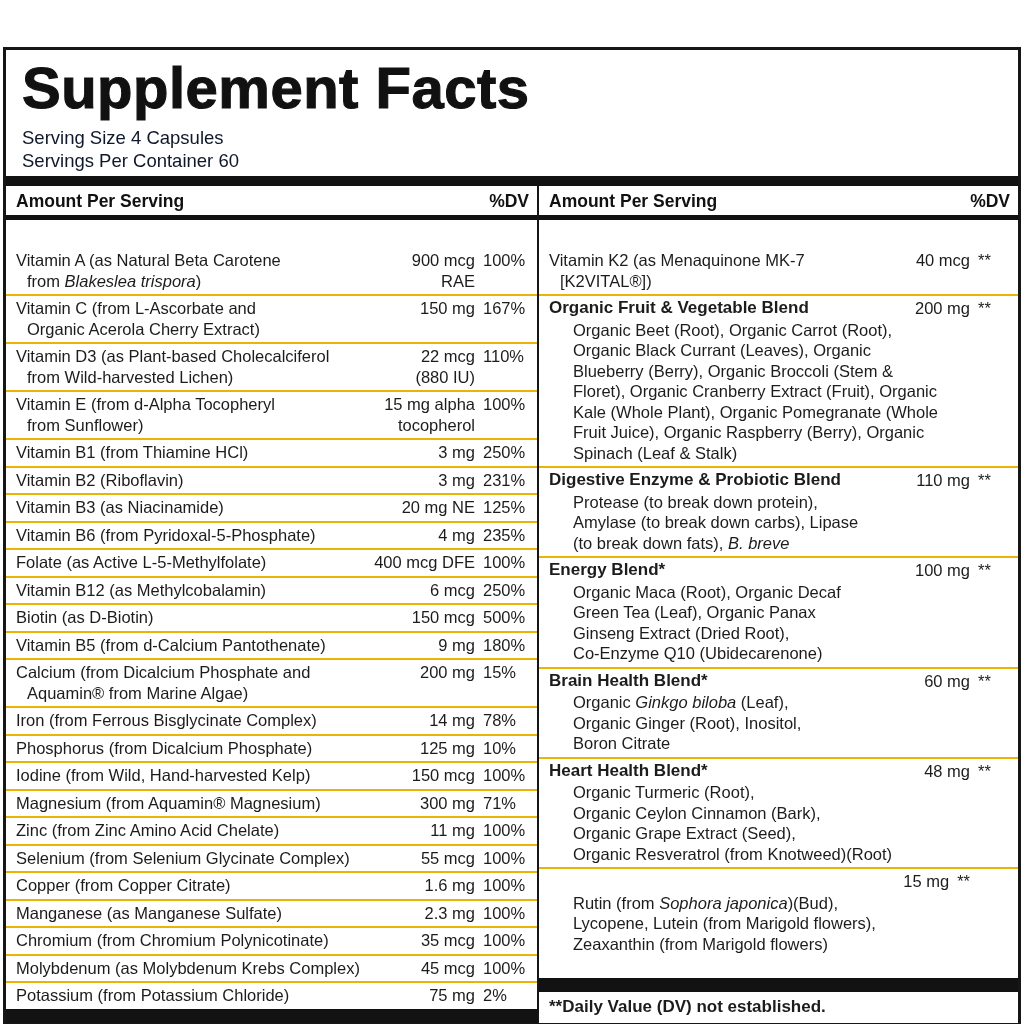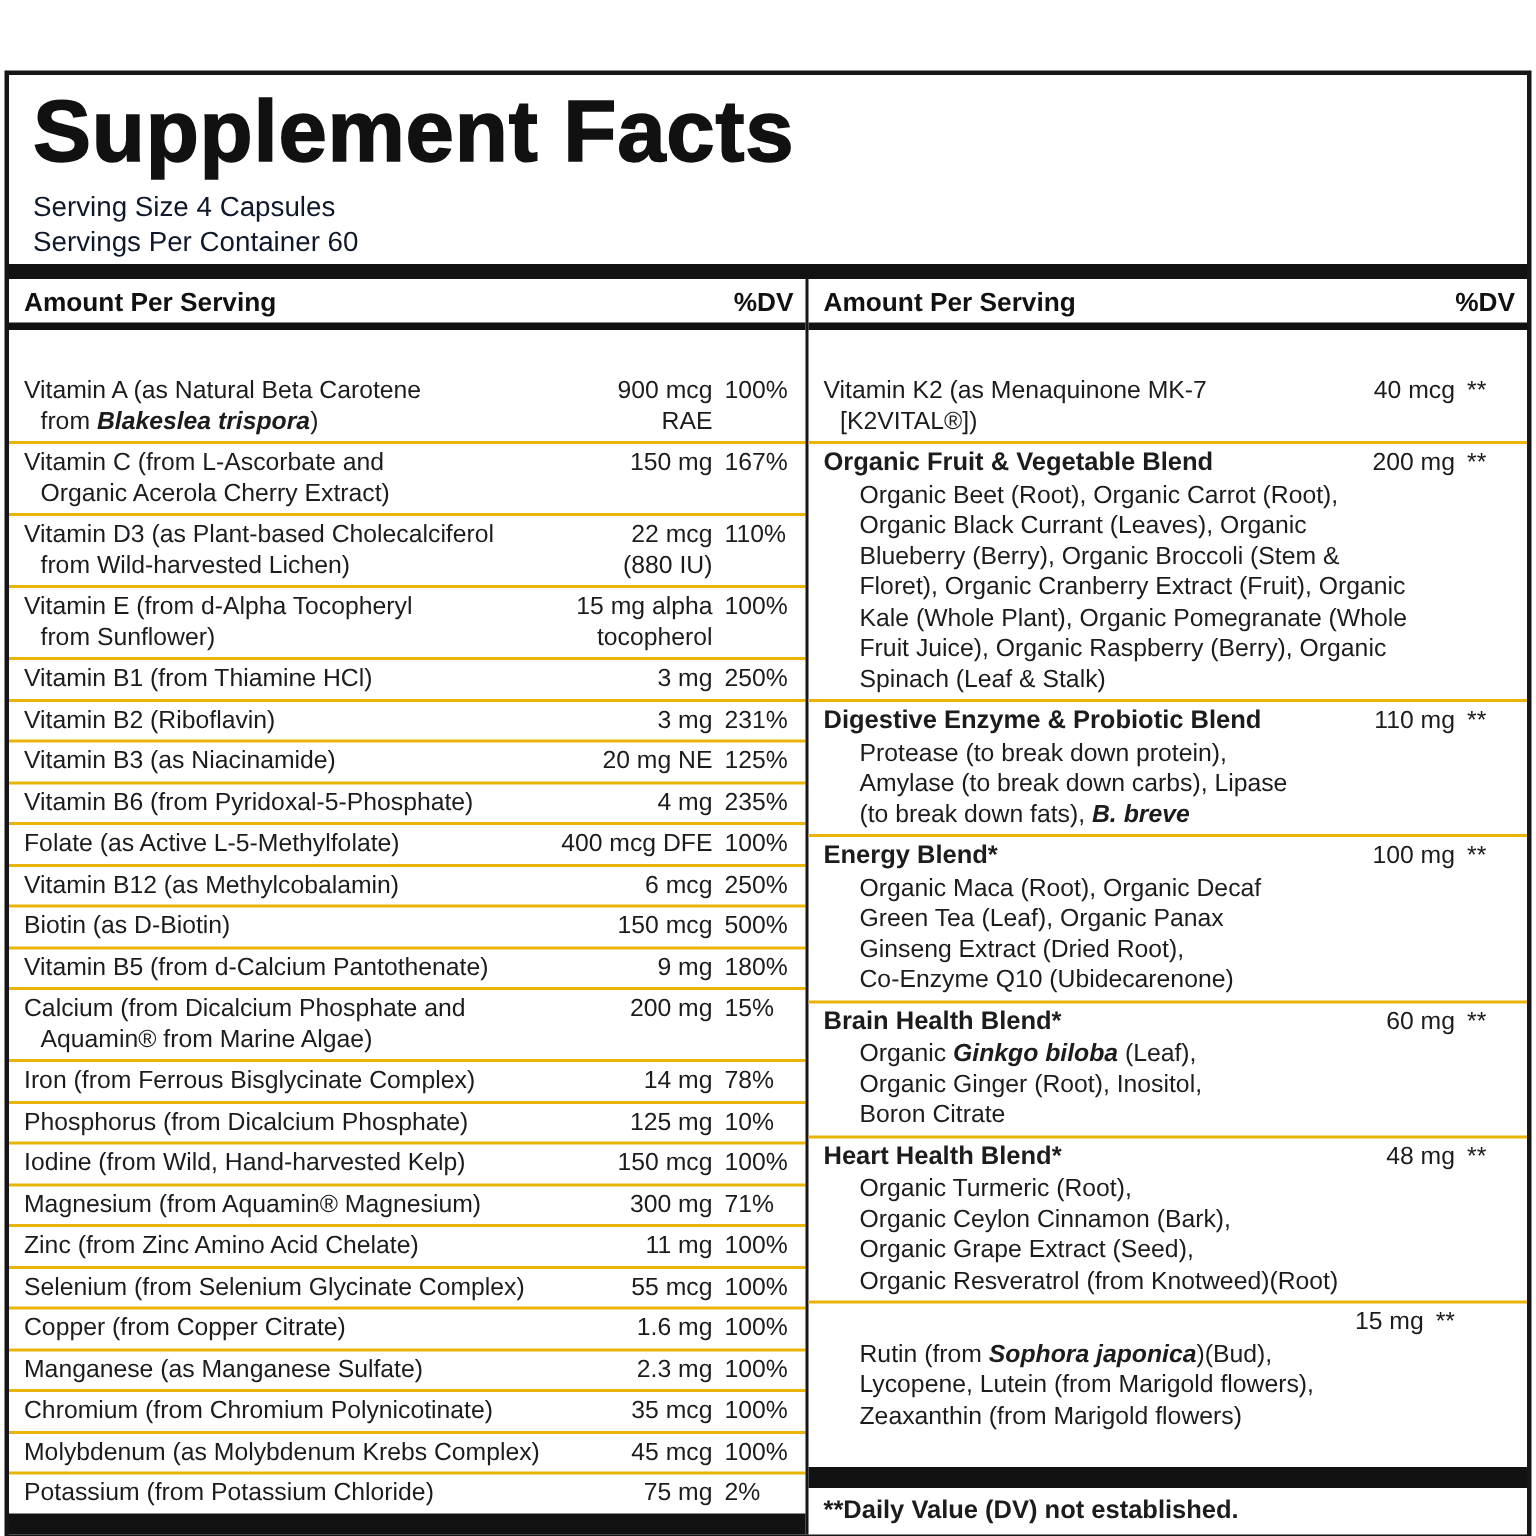--- a/index.html
+++ b/index.html
@@ -48,21 +48,21 @@
   .col-right .row{grid-template-columns:1fr auto 32px;}
   .nm{white-space:pre-line;padding-left:11px;text-indent:-11px;}
   .nm.bd{font-weight:bold;font-size:17px;}
   .amt{white-space:pre-line;text-align:right;}
   .dv{}
   .sub{
     grid-column:1 / 4;white-space:pre-line;
     padding-left:24px;margin-top:1px;
     font-size:16.5px;line-height:20.5px;
   }
-  .it{font-style:italic;font-weight:bold;}
+  .it{font-style:italic;}
   .footnote{font-size:17px;line-height:21px;padding:4px 8px 6px 10px;font-weight:bold;}
   
   .other{
     margin:15px 6px 0 9px;font-size:19px;line-height:24px;color:#333;
   }
   .other .lbl{font-weight:bold;color:#111;}
 </style>
 </head>
 <body>
 

